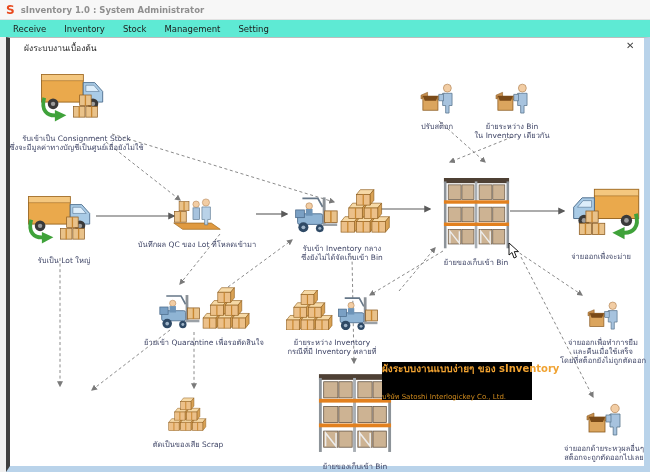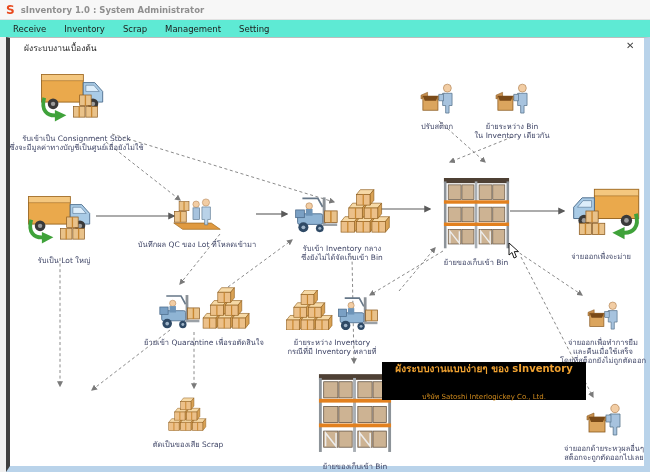--- a/index.html
+++ b/index.html
@@ -15,22 +15,22 @@
   .panel{position:absolute;left:6px;top:37px;width:644px;height:435px;background:#fff;
        border-left:4px solid #3F3F3F;border-right:6px solid #B9D3EA;border-bottom:6px solid #B9D3EA;
        border-top:1px solid #bdbdbd;box-sizing:border-box;z-index:1;}
   .panel-title{position:absolute;left:24px;top:41px;font-size:8.5px;color:#222;z-index:4;}
   .close-btn{position:absolute;left:626px;top:40px;font-size:10px;color:#444;z-index:4;cursor:pointer;}
   svg.overlay{position:absolute;left:0;top:0;z-index:2;pointer-events:none;}
   .solid{stroke:#5A5A5A;stroke-width:1.1;}
   .dash{stroke:#8A8A8A;stroke-width:1;stroke-dasharray:3 2.6;}
   .node{position:absolute;z-index:3;display:flex;flex-direction:column;align-items:center;text-align:center;}
   .lbl{font-size:7.5px;color:#3f4566;line-height:1.2;margin-top:8px;white-space:nowrap;}
-  .caption{position:absolute;left:382px;top:362px;width:204px;height:38px;background:#000;z-index:3;
-       display:flex;flex-direction:column;justify-content:center;align-items:center;}
+  .caption{position:absolute;left:382px;top:362px;width:150px;height:38px;background:#000;z-index:3;
+       display:flex;flex-direction:column;justify-content:center;align-items:flex-start;}
   .caption .l1{color:#F0A231;font-size:10px;font-weight:bold;white-space:nowrap;}
   .caption .l2{color:#CF8A1D;font-size:7px;white-space:nowrap;margin-top:15px;}
   .cursor{position:absolute;left:508px;top:243px;z-index:4;}
 </style>
 </head>
 <body>
 <div id="app">
 
 <svg width="0" height="0" style="position:absolute">
 <defs>
@@ -134,21 +134,21 @@
 </defs>
 </svg>
 
 <div class="titlebar">
   <span class="logo">S</span>
   <span class="wtitle">sInventory 1.0 : System Administrator</span>
 </div>
 <div class="menubar">
   <span class="menu-item">Receive</span>
   <span class="menu-item">Inventory</span>
-  <span class="menu-item">Scrap</span>
+  <span class="menu-item">Stock</span>
   <span class="menu-item">Management</span>
   <span class="menu-item">Setting</span>
 </div>
 <div class="panel"></div>
 <div class="panel-title">ผังระบบงานเบื้องต้น</div>
 <div class="close-btn">✕</div>
 
 <svg class="overlay" width="650" height="472">
   <defs>
     <marker id="ah" viewBox="0 0 10 10" refX="8" refY="5" markerWidth="6.5" markerHeight="6.5" orient="auto">

